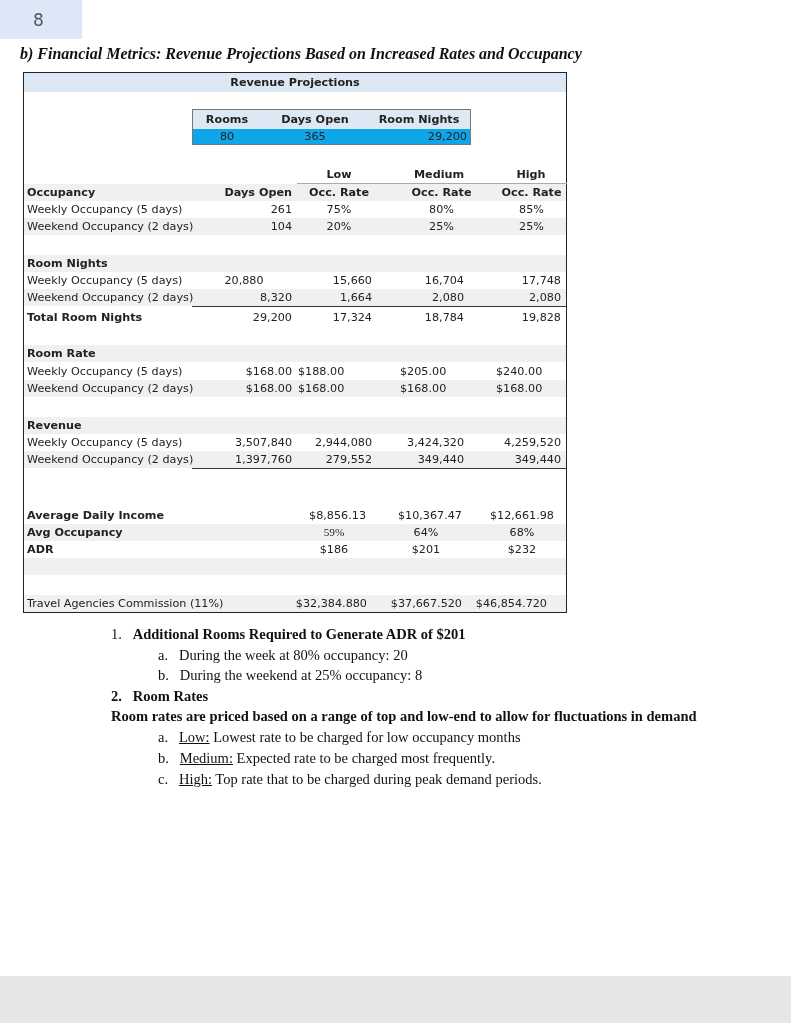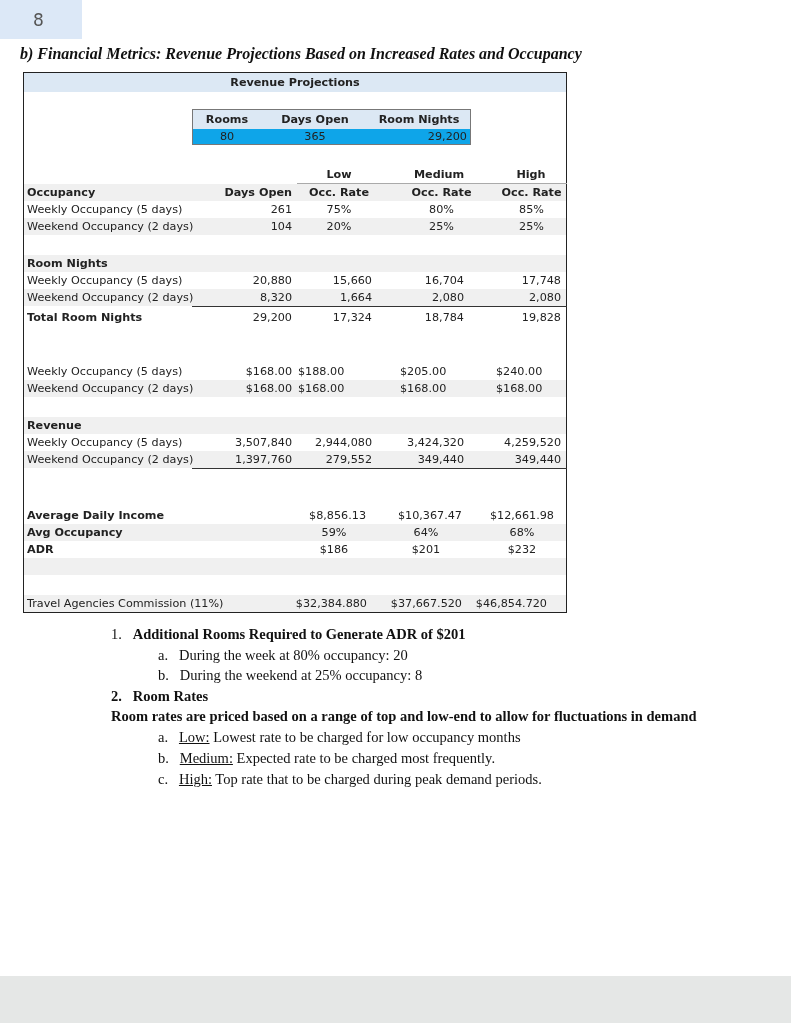--- a/index.html
+++ b/index.html
@@ -105,41 +105,44 @@
     <div class="cell c" style="left:275px;width:80px;">20%</div>
     <div class="cell c" style="left:375px;width:85px;">25%</div>
     <div class="cell c" style="left:470px;width:75px;">25%</div>
   </div>
 
   <div class="row band" style="top:182px;">
     <div class="cell c-label bold">Room Nights</div>
   </div>
   <div class="row" style="top:199px;">
     <div class="cell c-label">Weekly Occupancy (5 days)</div>
-    <div class="cell r" style="left:190px;width:78px;">20,880</div>
+    <div class="cell r" style="left:181px;width:78px;text-align:center;">20,880</div>
     <div class="cell r" style="left:270px;width:78px;">15,660</div>
     <div class="cell r" style="left:360px;width:80px;">16,704</div>
     <div class="cell r" style="left:455px;width:82px;">17,748</div>
   </div>
   <div class="row band" style="top:216px;">
     <div class="cell c-label">Weekend Occupancy (2 days)</div>
     <div class="cell r" style="left:190px;width:78px;">8,320</div>
     <div class="cell r" style="left:270px;width:78px;">1,664</div>
     <div class="cell r" style="left:360px;width:80px;">2,080</div>
     <div class="cell r" style="left:455px;width:82px;">2,080</div>
   </div>
   <div class="underline-rule" style="left:168px;width:375px;top:233px;"></div>
   <div class="row" style="top:236px;">
     <div class="cell c-label bold">Total Room Nights</div>
     <div class="cell r" style="left:190px;width:78px;">29,200</div>
     <div class="cell r" style="left:270px;width:78px;text-align:right;">17,324</div>
     <div class="cell r" style="left:360px;width:80px;">18,784</div>
     <div class="cell r" style="left:455px;width:82px;">19,828</div>
   </div>
 
+  <div class="row band" style="top:272px;">
+    <div class="cell c-label bold">Room Rate</div>
+  </div>
   <div class="row" style="top:290px;">
     <div class="cell c-label">Weekly Occupancy (5 days)</div>
     <div class="cell r" style="left:190px;width:78px;">$168.00</div>
     <div class="cell" style="left:274px;width:78px;">$188.00</div>
     <div class="cell" style="left:376px;width:78px;">$205.00</div>
     <div class="cell" style="left:472px;width:78px;">$240.00</div>
   </div>
   <div class="row band" style="top:307px;">
     <div class="cell c-label">Weekend Occupancy (2 days)</div>
     <div class="cell r" style="left:190px;width:78px;">$168.00</div>
@@ -168,21 +171,21 @@
   <div class="underline-rule" style="left:168px;width:375px;top:395px;"></div>
 
   <div class="row" style="top:434px;">
     <div class="cell c-label bold">Average Daily Income</div>
     <div class="cell r" style="left:260px;width:82px;">$8,856.13</div>
     <div class="cell r" style="left:352px;width:86px;">$10,367.47</div>
     <div class="cell r" style="left:440px;width:90px;">$12,661.98</div>
   </div>
   <div class="row band" style="top:451px;">
     <div class="cell c-label bold">Avg Occupancy</div>
-    <div class="cell c" style="left:280px;width:60px;">59%</div>
+    <div class="cell c" style="left:280px;width:60px;font-family:Liberation Serif, serif;">59%</div>
     <div class="cell c" style="left:372px;width:60px;">64%</div>
     <div class="cell c" style="left:463px;width:70px;">68%</div>
   </div>
   <div class="row" style="top:468px;">
     <div class="cell c-label bold">ADR</div>
     <div class="cell c" style="left:280px;width:60px;">$186</div>
     <div class="cell c" style="left:372px;width:60px;">$201</div>
     <div class="cell c" style="left:463px;width:70px;">$232</div>
   </div>
   <div class="row band" style="top:485px;"></div>

